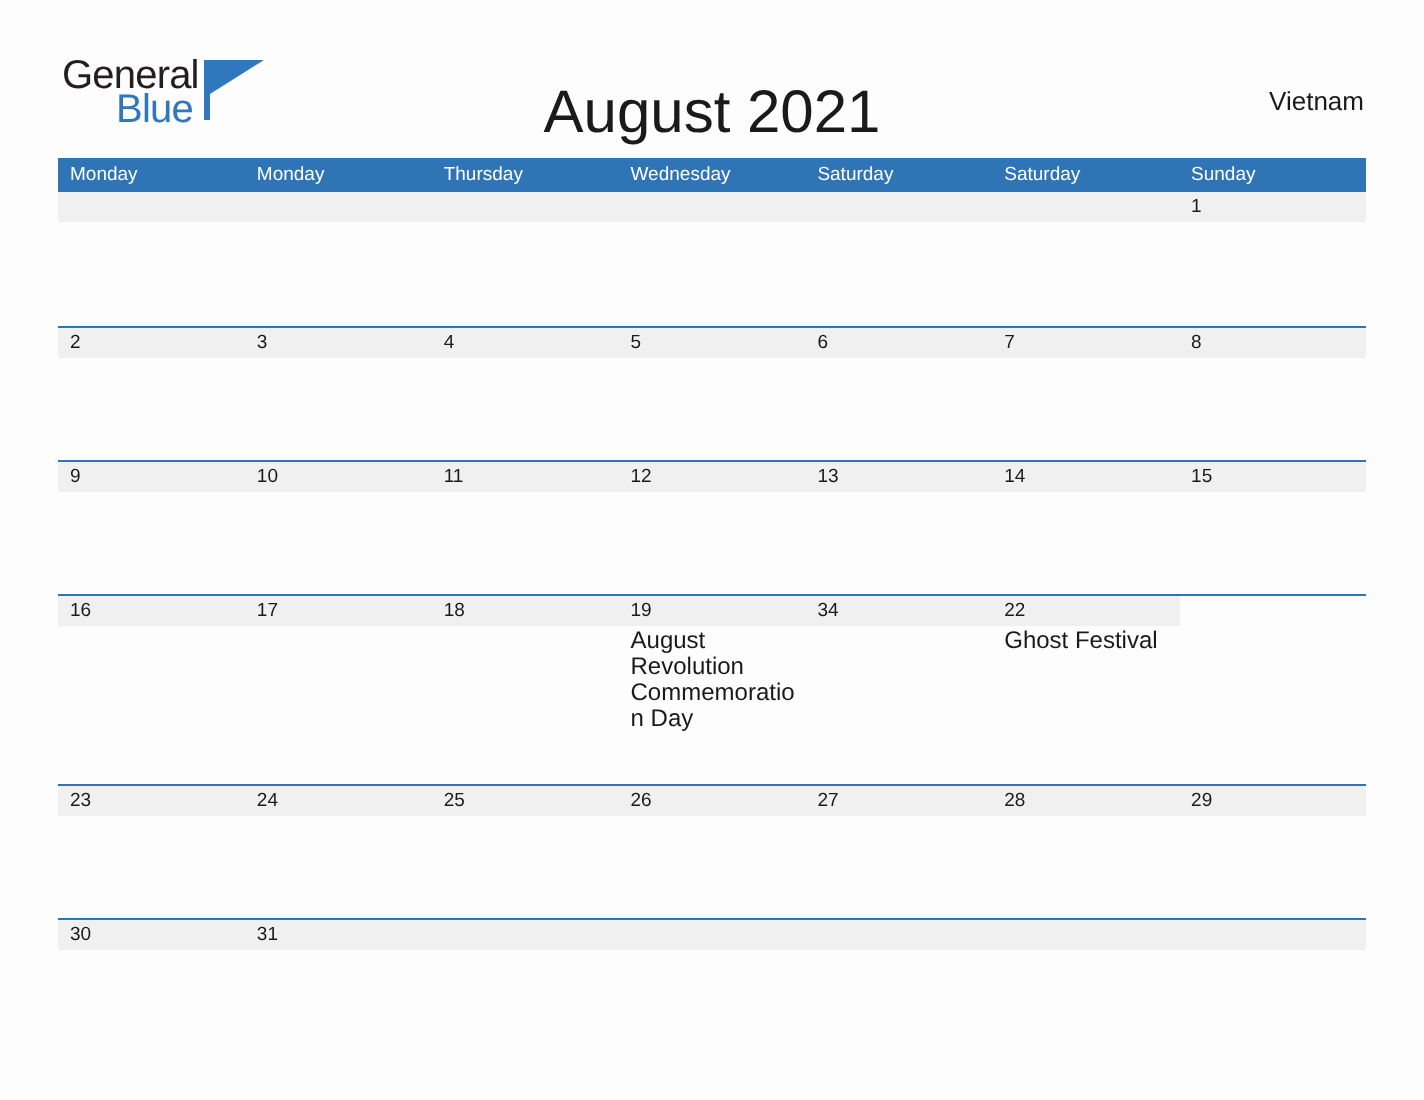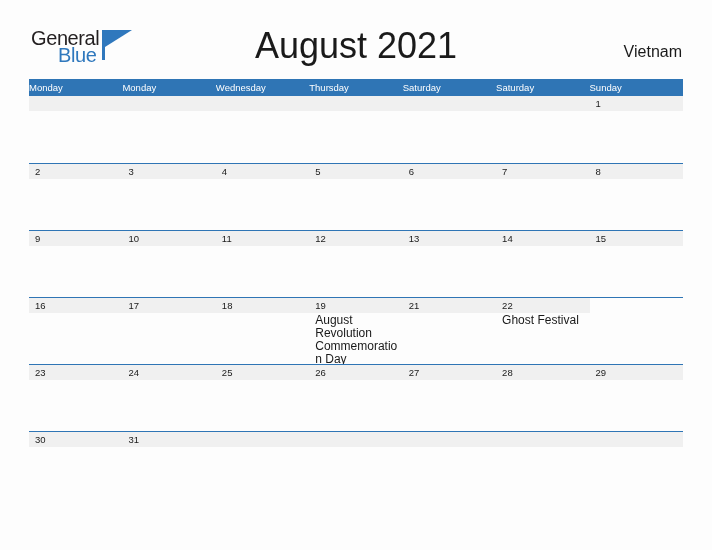--- a/index.html
+++ b/index.html
@@ -74,34 +74,34 @@
     left: 71px;
     top: 2px;
     width: 3px;
     height: 30px;
     background: #2f78bd;
   }
 
   .title {
     position: absolute;
     left: 0;
-    top: 0;
+    top: 15px;
     width: 712px;
     text-align: center;
-    font-size: 36px;
+    font-size: 30px;
     color: #1a1a1a;
     letter-spacing: 0px;
     font-family: "Liberation Sans", sans-serif;
   }
 
   .region {
     position: absolute;
     right: 30px;
     top: 18px;
-    font-size: 16px;
+    font-size: 13px;
     color: #1a1a1a;
     font-family: "Liberation Sans", sans-serif;
   }
 
   
   .calendar {
     position: absolute;
     left: 29px;
     top: 79px;
     width: 654px;
@@ -112,20 +112,21 @@
     width: 654px;
     height: 17px;
     background: #2f75b5;
   }
   .dow-cell {
     width: 93.43px;
     height: 17px;
     line-height: 17px;
     color: #ffffff;
     font-size: 9.5px;
+    padding-left: 6px;
     box-sizing: border-box;
     font-family: "Liberation Sans", sans-serif;
     white-space: nowrap;
     overflow: hidden;
   }
 
   .week {
     width: 654px;
     position: relative;
     border-top: 1.4px solid #2f75b5;
@@ -186,22 +187,22 @@
 
     <div class="title">August 2021</div>
 
     <div class="region">Vietnam</div>
   </div>
 
   <div class="calendar">
     <div class="dow-row">
         <div class="dow-cell">Monday</div>
         <div class="dow-cell">Monday</div>
+        <div class="dow-cell">Thursday</div>
         <div class="dow-cell">Wednesday</div>
-        <div class="dow-cell">Thursday</div>
         <div class="dow-cell">Saturday</div>
         <div class="dow-cell">Saturday</div>
         <div class="dow-cell">Sunday</div>
       </div>
     <div id="weeks-container">
         <div class="week first" style="height: 67px;">
           <div class="week-inner">
             <div class="day-cell">
               <div class="day-band">
                 <span class="day-num"></span>
@@ -337,34 +338,34 @@
             <div class="day-cell">
               <div class="day-band">
                 <span class="day-num">19</span>
               </div>
               <div class="day-events">
                 <span class="event">August Revolution Commemoration Day</span>
               </div>
             </div>
             <div class="day-cell">
               <div class="day-band">
-                <span class="day-num">21</span>
+                <span class="day-num">34</span>
               </div>
             </div>
             <div class="day-cell">
               <div class="day-band">
                 <span class="day-num">22</span>
               </div>
               <div class="day-events">
                 <span class="event">Ghost Festival</span>
               </div>
             </div>
           </div>
         </div>
-        <div class="week" style="height: 67px;">
+        <div class="week" style="height: 67px; margin-top: 28px;">
           <div class="week-inner">
             <div class="day-cell">
               <div class="day-band">
                 <span class="day-num">23</span>
               </div>
             </div>
             <div class="day-cell">
               <div class="day-band">
                 <span class="day-num">24</span>
               </div>

